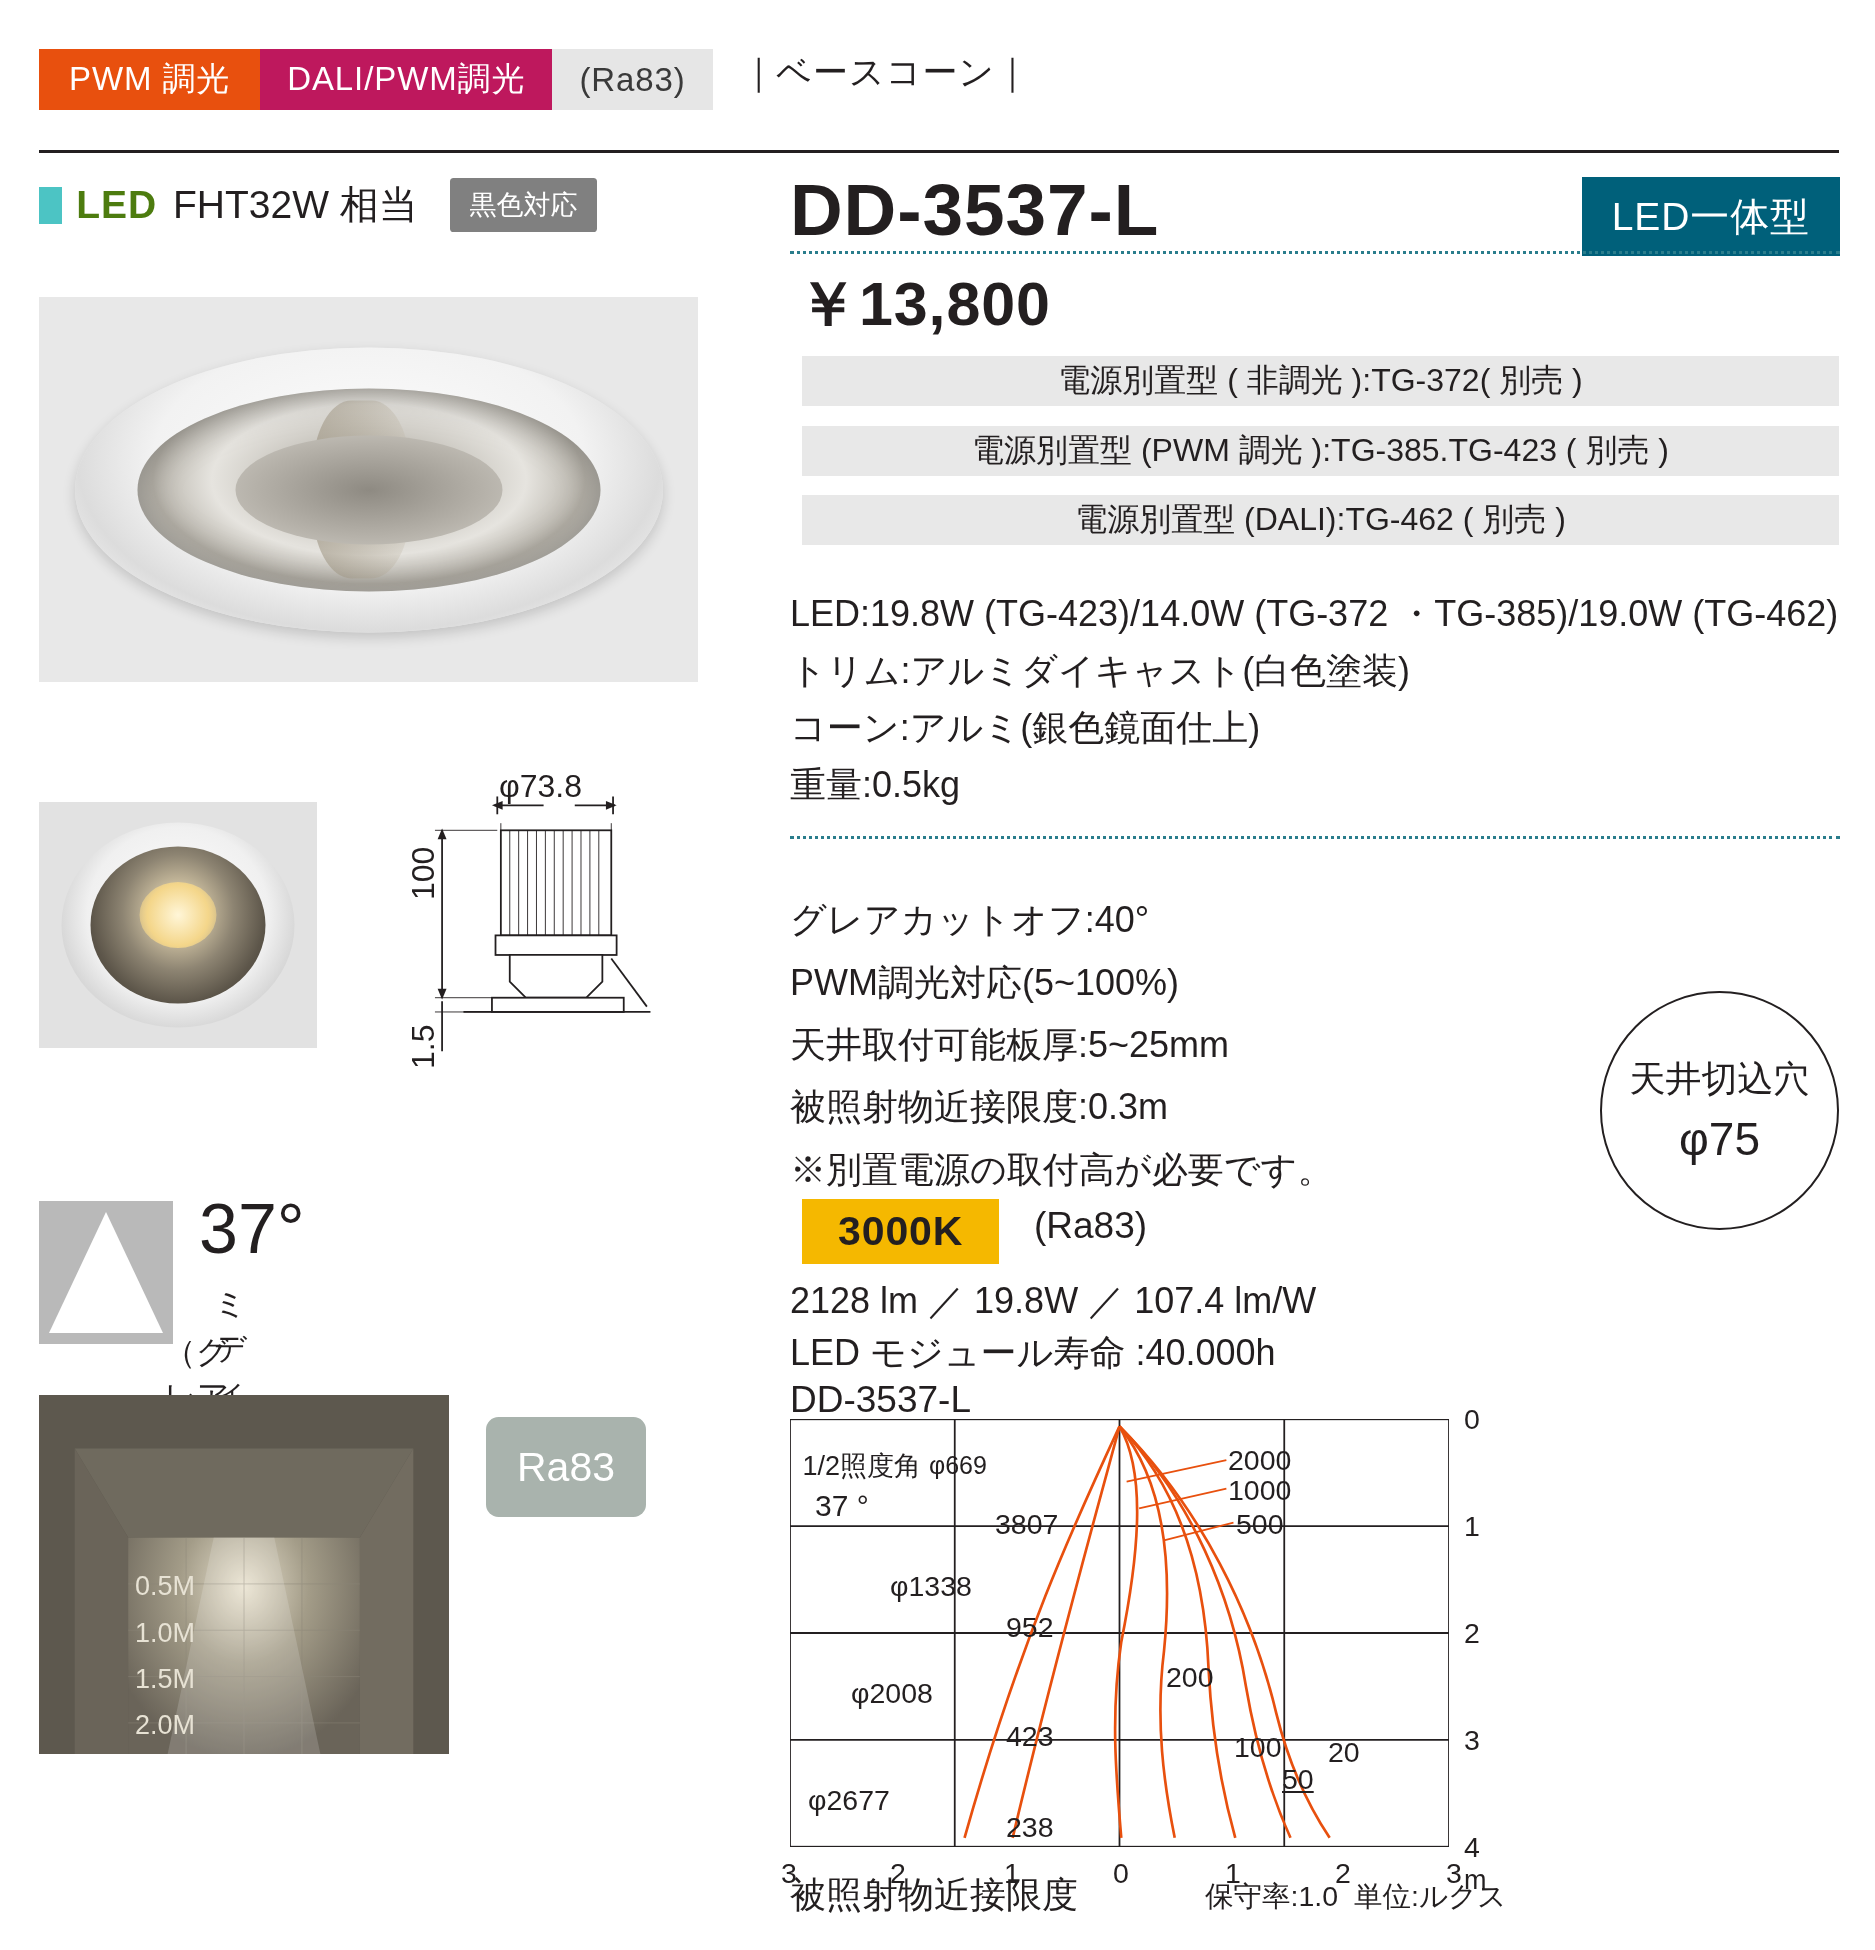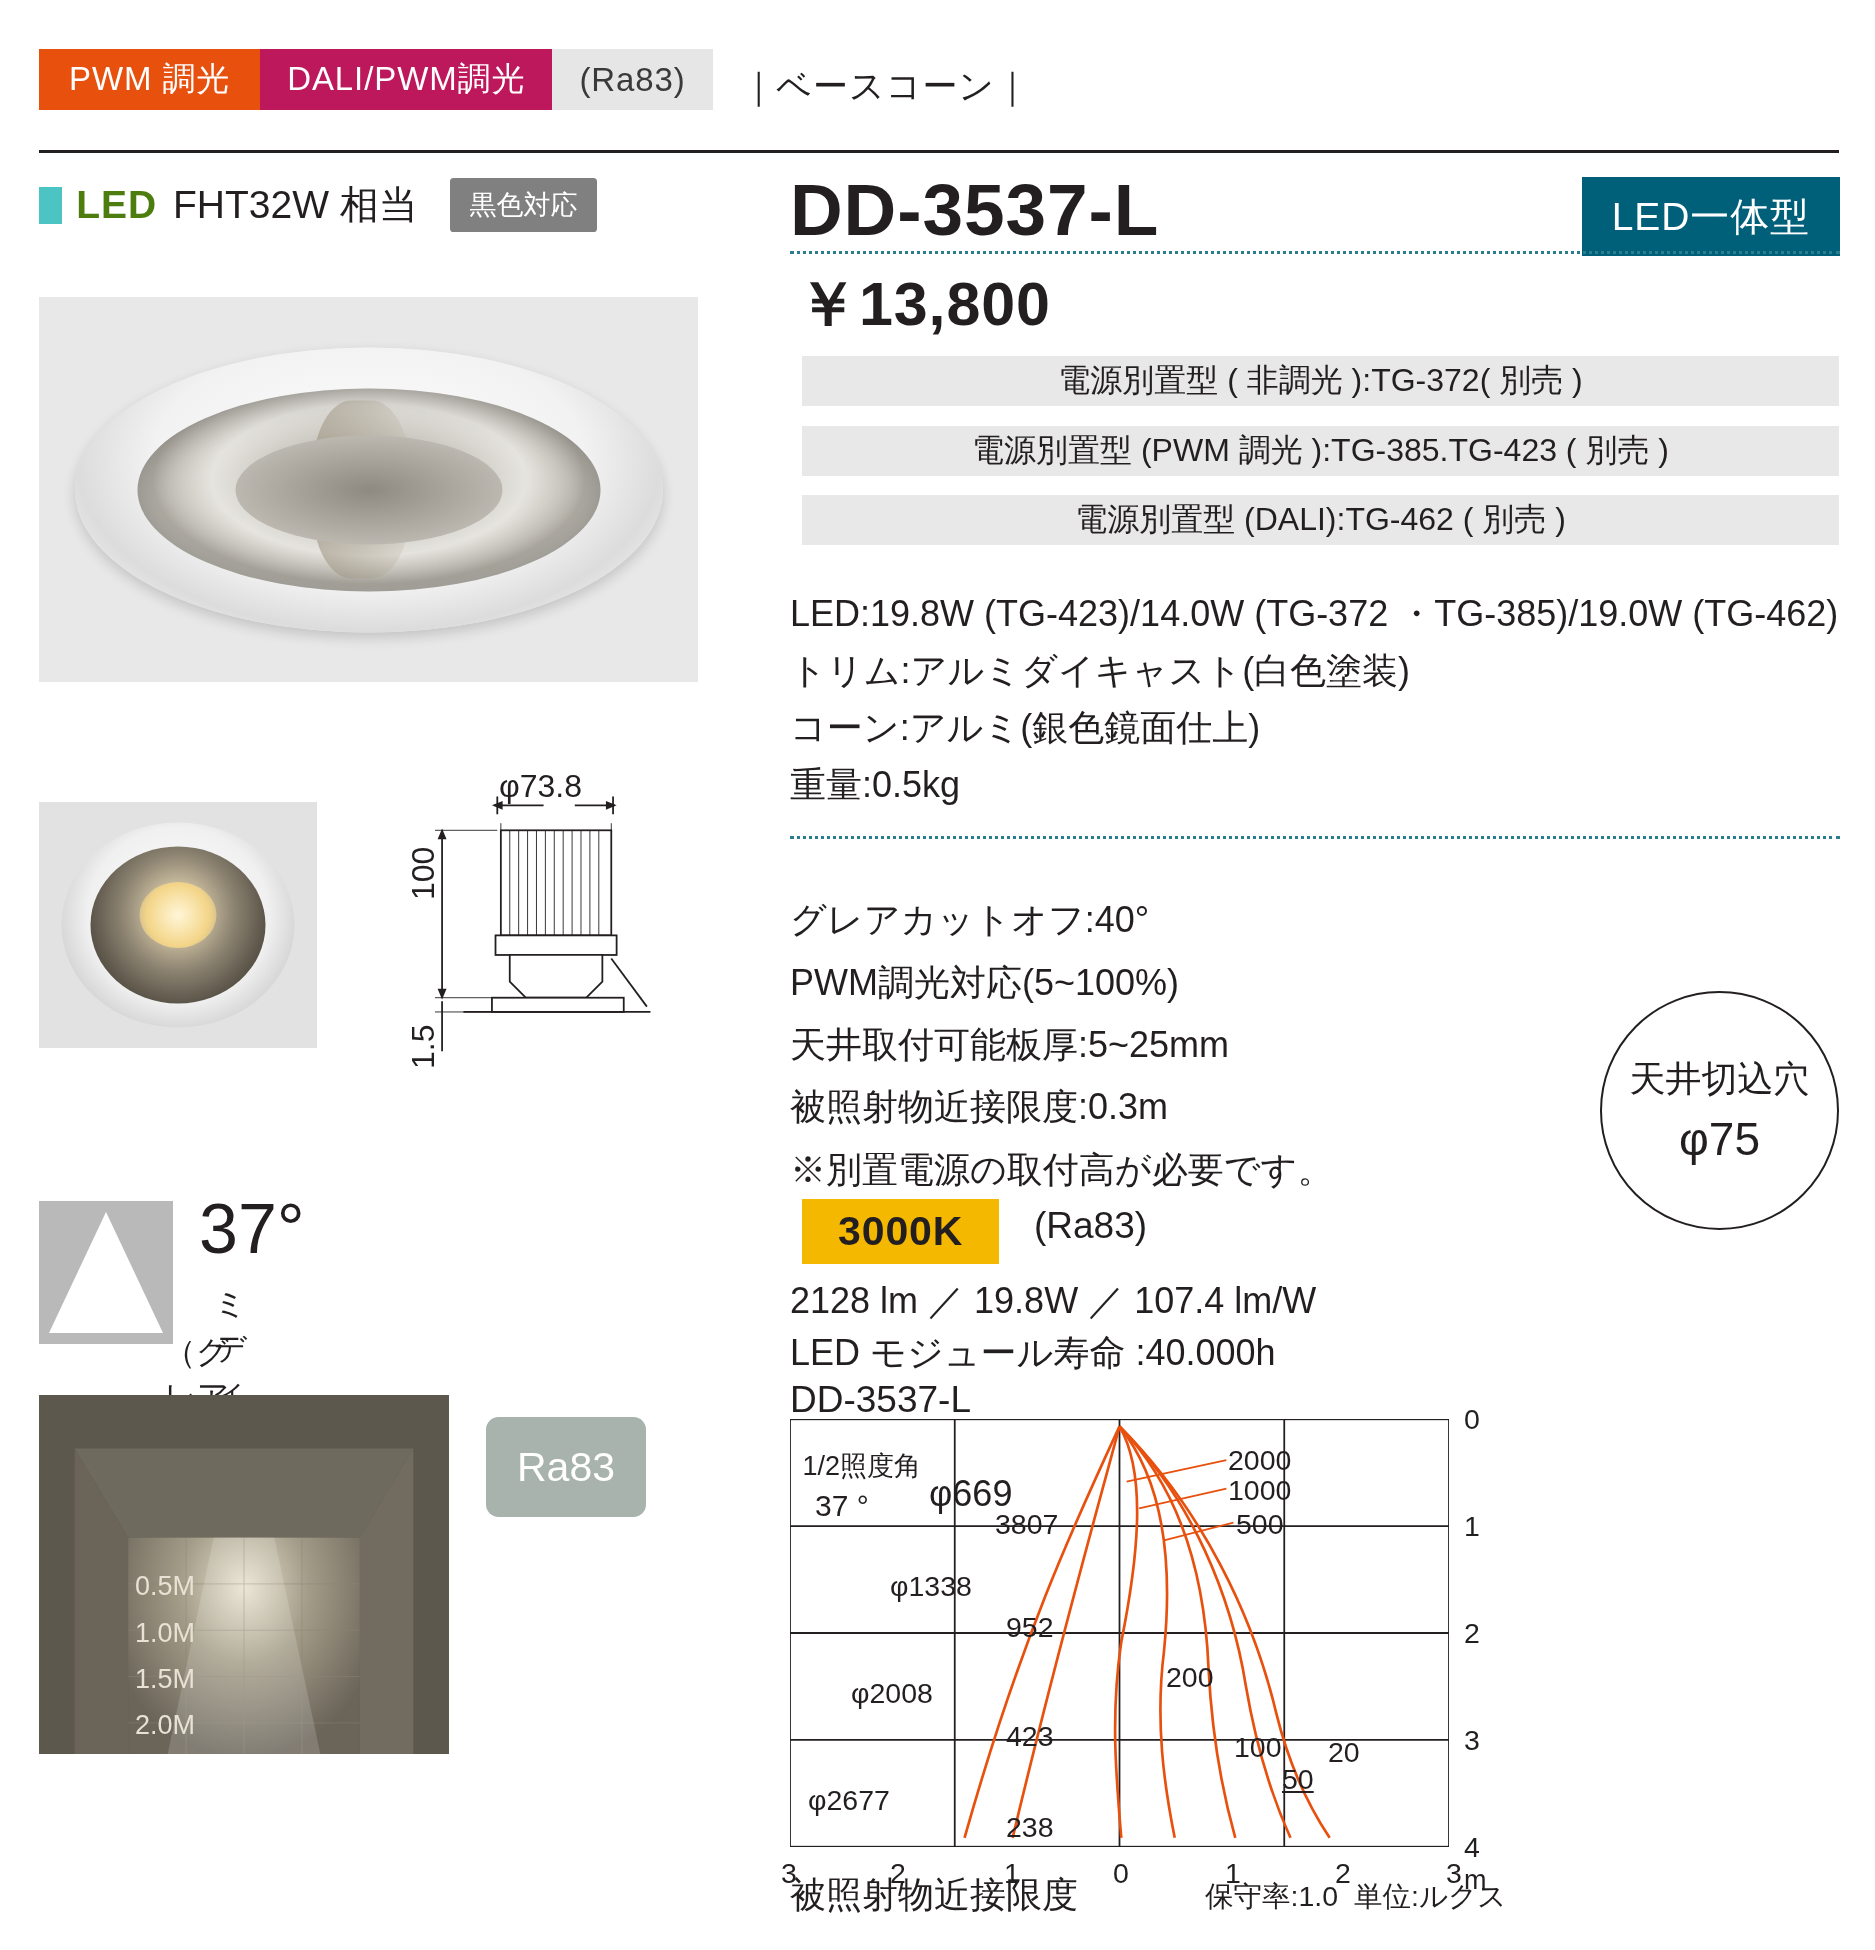--- a/index.html
+++ b/index.html
@@ -8,21 +8,21 @@
     width:1876px; height:1951px;
     background:#ffffff;
     font-family:"Liberation Sans", sans-serif;
     color:#231f20;
     position:relative;
     overflow:hidden;
   }
   .page { position:relative; width:1876px; height:1951px; }
 
   
-  .tagrow { position:absolute; left:39px; top:49px; display:flex; align-items:flex-end; }
+  .tagrow { position:absolute; left:39px; top:49px; display:flex; align-items:flex-start; }
   .tag { height:61px; display:flex; align-items:center; justify-content:center; font-size:33px; letter-spacing:0.9px; }
   .tag-pwm { background:#e8500e; color:#ffffff; padding:0 30px; }
   .tag-dali { background:#be185d; color:#ffffff; padding:0 27px; }
   .tag-ra { background:#e6e6e6; color:#3a3a3a; padding:0 27px; }
   .tag-base { color:#231f20; font-size:35px; margin-left:28.5px; letter-spacing:0.9px; }
 
   .hrule { position:absolute; left:39px; top:150px; width:1800px; height:2.7px; background:#231f20; }
 
   
   .led-line { position:absolute; left:39px; top:178px; display:flex; align-items:center; }
@@ -304,21 +304,21 @@
       <g fill="none" stroke="#e8500e" stroke-width="2">
         <line x1="378" y1="70" x2="490" y2="46"></line>
         <line x1="392" y1="100" x2="490" y2="78"></line>
         <line x1="420" y1="136" x2="498" y2="116"></line>
       </g>
     </svg>
 
     <div class="axlabel" style="left:12.5px; top:28.5px;">1/2照度角</div>
     <div class="axlabel" style="left:25px; top:70px; font-size:30px;">37 °</div>
 
-    <div class="axlabel" style="left:139px; top:54px; font-size:36px;">φ669</div>
+    <div class="axlabel" style="left:139px; top:32px; font-size:25px;">φ669</div>
     <div class="axlabel" style="left:100px; top:151px; font-size:28.5px;">φ1338</div>
     <div class="axlabel" style="left:61px; top:258px; font-size:28.5px;">φ2008</div>
     <div class="axlabel" style="left:18px; top:365px; font-size:28.5px;">φ2677</div>
 
     <div class="axlabel" style="left:205px; top:89px; font-size:28.5px;">3807</div>
     <div class="axlabel" style="left:216px; top:192px; font-size:28.5px;">952</div>
     <div class="axlabel" style="left:216px; top:301px; font-size:28.5px;">423</div>
     <div class="axlabel" style="left:216px; top:392px; font-size:28.5px;">238</div>
 
     <div class="axlabel" style="left:438px; top:25px; font-size:28.5px;">2000</div>

